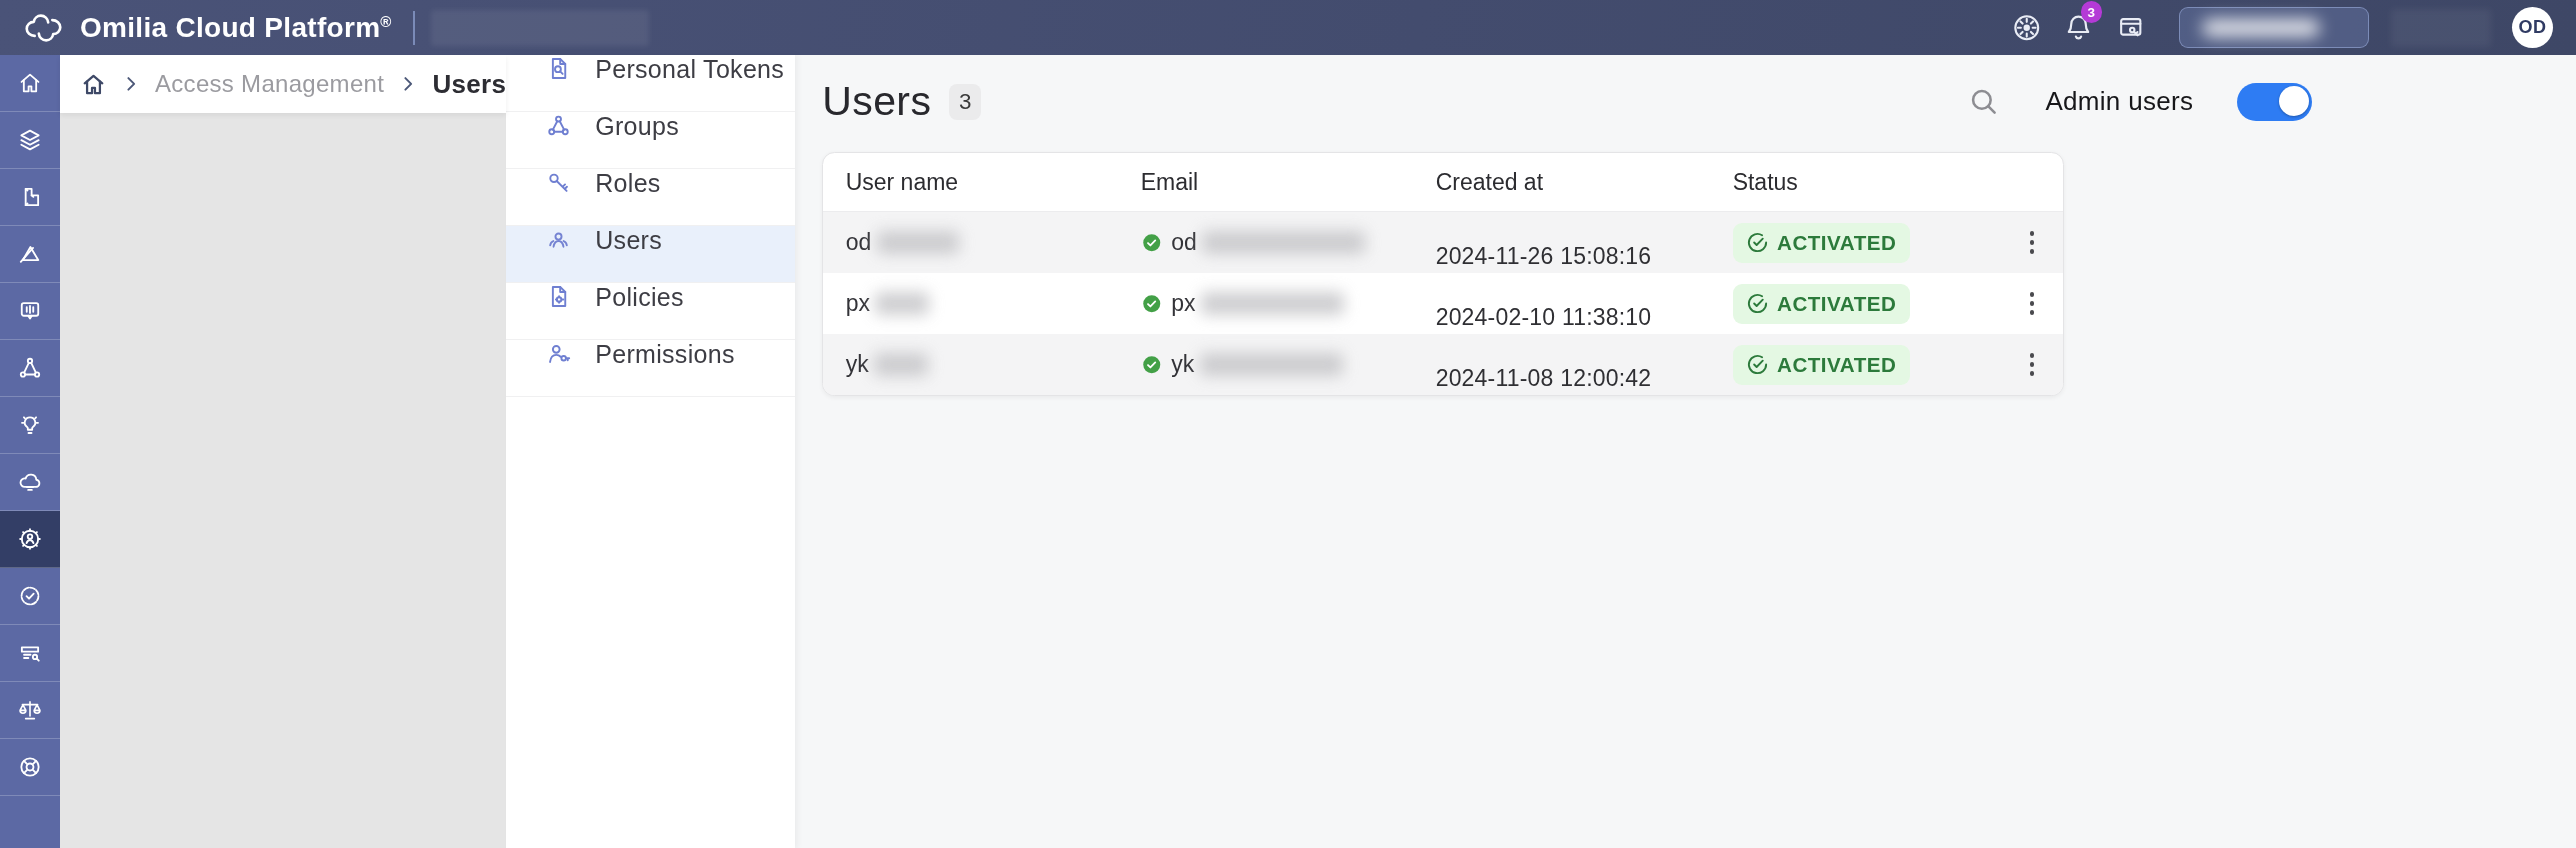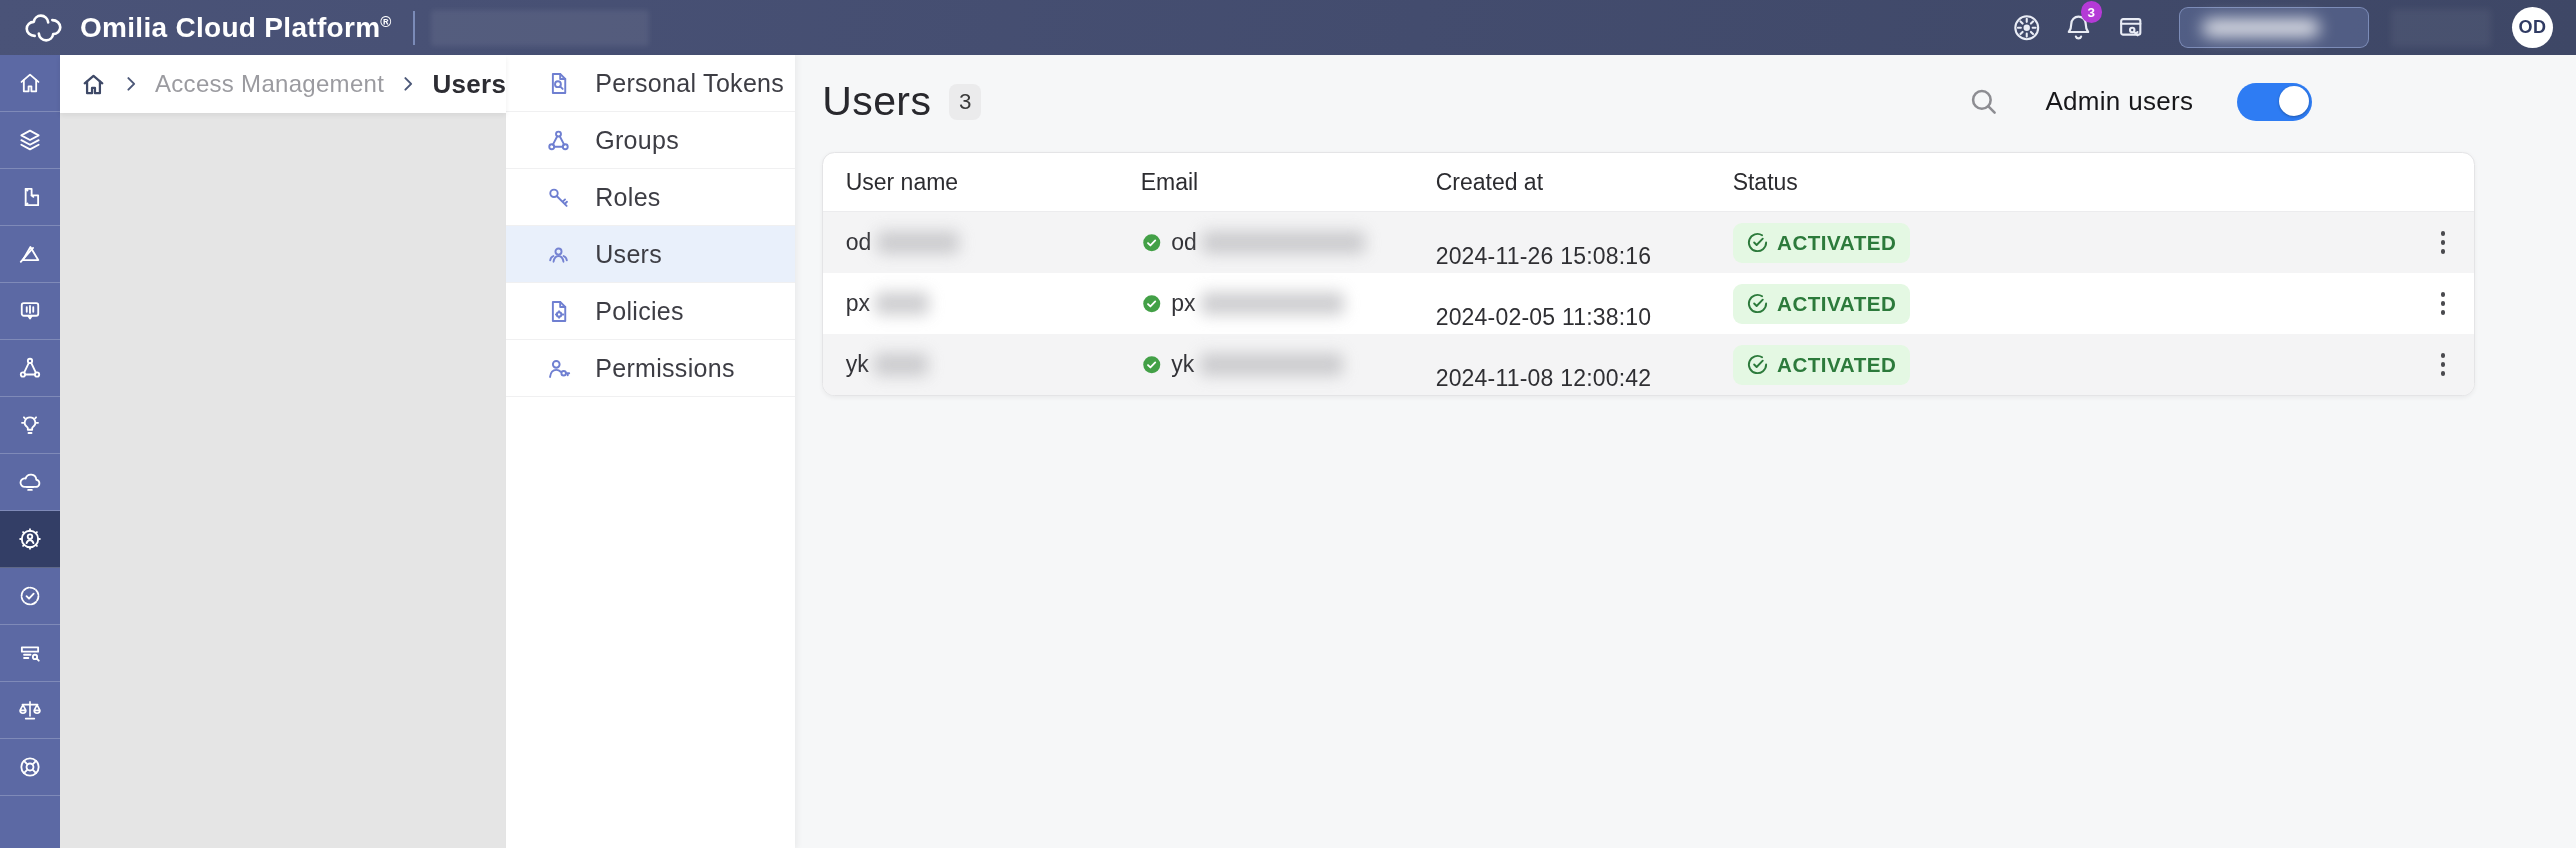--- a/index.html
+++ b/index.html
@@ -43,39 +43,39 @@
   
   .breadcrumb { height:58px; flex:none; background:#fff; display:flex; align-items:center;
                 padding-left:19.7px; gap:14.3px; box-shadow:0 2.7px 5.4px rgba(0,0,0,.07); position:relative; z-index:3; }
   .crumb-muted { font-size:24px; color:#9b9ba0; letter-spacing:0.3px; cursor:pointer; }
   .crumb-current { font-size:26px; color:#2d2d33; font-weight:600; letter-spacing:0.3px; }
 
   .lower { flex:1; display:flex; min-height:0; }
 
   
   .sidebar { width:289px; flex:none; background:#fff; box-shadow:2.7px 0 6.3px rgba(0,0,0,.05); position:relative; z-index:2; }
-  .menu-item { height:57px; display:flex; align-items:center; gap:23px; padding-left:39px;
+  .menu-item { height:57px; display:flex; gap:23px; padding-left:39px;
                border-bottom:0.9px solid #f0f0f1; cursor:pointer; }
   .menu-item.active { background:#e9f0fb; }
   .menu-label { font-size:25px; color:#3d3d44; font-weight:500; letter-spacing:0.3px; white-space:nowrap; }
 
   
   .main { flex:1; background:#f6f7f8; padding:23px 0 0 27px; min-width:0; }
   .title-row { width:1490px; display:flex; align-items:center; }
   .page-title { font-size:41px; color:#28282d; font-weight:500; letter-spacing:0.4px; }
   .count-badge { margin-left:18px; min-width:32px; height:36px; padding:0 8px; background:#ebebec; border-radius:8px;
                  display:flex; align-items:center; justify-content:center; font-size:22.4px; color:#3a3a3a; }
   .controls { margin-left:auto; display:flex; align-items:center; gap:44px; }
   .admin-label { font-size:26px; color:#17171a; font-weight:500; letter-spacing:0.3px; }
   .toggle { width:75px; height:38px; border-radius:19px; background:#2e7cf3; position:relative; cursor:pointer; flex:none; }
   .toggle .knob { position:absolute; right:3.6px; top:3.6px; width:30px; height:30px; border-radius:50%; background:#fff;
                   box-shadow:0 0.9px 2.7px rgba(0,0,0,.3); }
 
   
-  .card { width:1653px; margin-top:27px; background:#fff; border:0.9px solid #e4e4e6; border-radius:12.5px;
+  .card { width:1242px; margin-top:27px; background:#fff; border:0.9px solid #e4e4e6; border-radius:12.5px;
           overflow:hidden; box-shadow:0 1.8px 4.5px rgba(0,0,0,.05); }
   .t-row { display:grid; grid-template-columns:295px 295px 297px 1fr 63px; align-items:center; }
   .t-head { height:59px; border-bottom:0.9px solid #ececee; }
   .t-head .cell { font-size:23px; color:#2c2c30; font-weight:500; }
   .t-body .t-row { height:61px; cursor:pointer; }
   .t-row.alt { background:#f4f4f5; }
   .cell { padding-left:22.4px; display:flex; align-items:center; font-size:23px; color:#333338; min-width:0; }
   .chip { display:inline-block; height:23px; margin-left:5.4px; background:#c2c2c5; border-radius:4.5px;
           filter:blur(7.2px); opacity:.8; }
   .vbadge { display:flex; margin-right:9px; flex:none; }
@@ -372,21 +372,21 @@
                 <div class="cell">
                   <span class="vbadge">
                       <svg width="21.5" height="21.5" viewBox="0 0 24 24">
                         <circle cx="12" cy="12" r="9.5" fill="#43a047"></circle>
                         <path d="M7.8 12.3l2.7 2.7 5.4-5.6" fill="none" stroke="#fff" stroke-width="2" stroke-linecap="round" stroke-linejoin="round"></path>
                       </svg>
                     </span>
                   <span>px</span>
                     <span class="chip" style="width:143px"></span>
                 </div>
-                <div class="cell date">2024-02-05 11:38:10</div>
+                <div class="cell date">2024-02-10 11:38:10</div>
                 <div class="cell">
                   <span class="pill">
                       <svg width="23" height="23" viewBox="0 0 24 24" fill="none" stroke="#2c7a3b" stroke-width="2" stroke-linecap="round" stroke-linejoin="round">
                         <path d="M21 12a9 9 0 1 1-4.2-7.6"></path>
                         <path d="M8.5 12l2.6 2.6L17.5 8"></path>
                       </svg>
                       <span>ACTIVATED</span>
                     </span>
                 </div>
                 <div class="cell" style="padding-left:0;justify-content:center">

